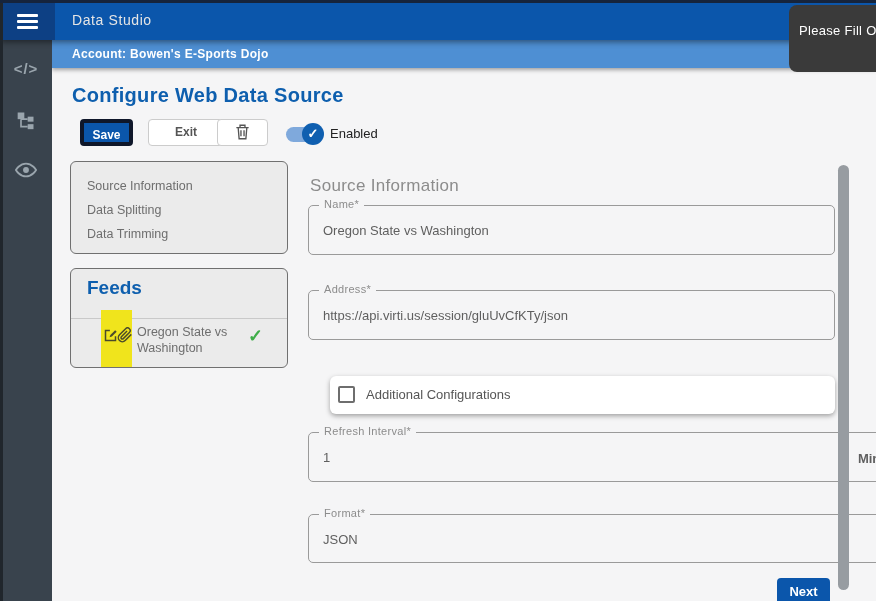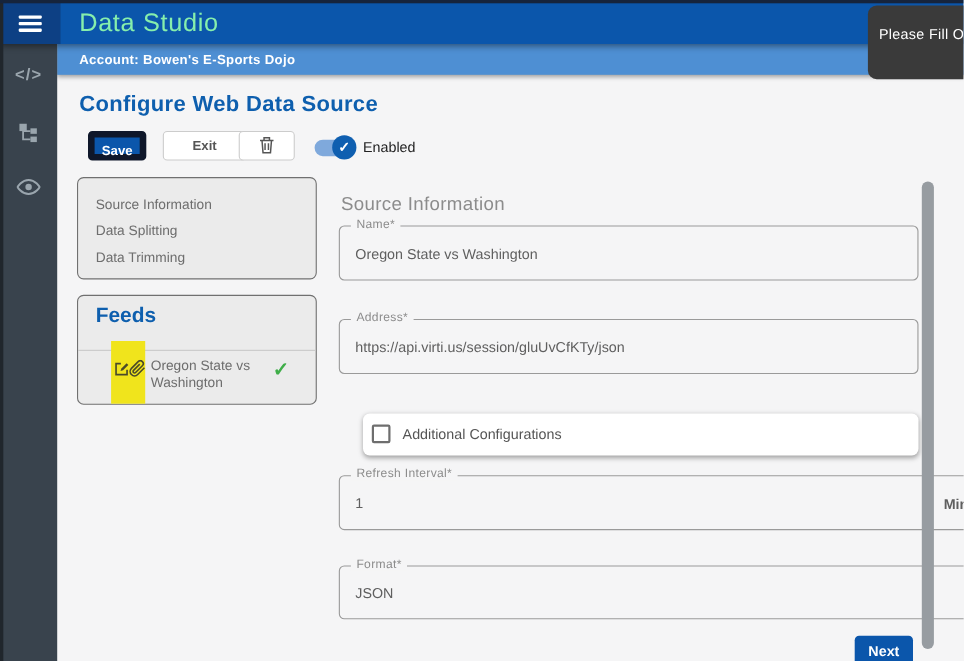--- a/index.html
+++ b/index.html
@@ -8,37 +8,37 @@
   .abs { position:absolute; }
 
   
   .top-edge  { left:0; top:0; width:876px; height:3px; background:#16243c; z-index:30; }
   .left-edge { left:0; top:0; width:3px; height:601px; background:#20262c; z-index:29; }
   .topbar { left:0; top:0; width:876px; height:40px; background:#0b56ab;
             box-shadow:0 2px 6px rgba(0,0,0,.45); z-index:10; }
   .hamburger-block { left:0; top:0; width:55px; height:40px; background:#0d4084; cursor:pointer; }
   .hamburger { left:17px; top:14px; width:21px; }
   .hamburger div { height:2.5px; background:#fff; margin-bottom:3.5px; border-radius:1px; }
-  .app-title { left:72px; top:0; height:40px; line-height:40px; color:#86efac;
-               font-size:23px; letter-spacing:.6px; }
+  .app-title { left:72px; top:0; height:40px; line-height:40px; color:#e5e5e5;
+               font-size:14px; letter-spacing:.6px; }
   .subbar { left:52px; top:40px; width:824px; height:28px; background:#4e8fd3;
             box-shadow:0 2px 4px rgba(0,0,0,.35); z-index:8; }
   .subbar-text { left:20px; top:0; height:28px; line-height:28px; color:#fff;
                  font-size:12px; font-weight:bold; letter-spacing:.3px; }
 
   
   .sidebar { left:0; top:40px; width:52px; height:561px; background:#39434d; z-index:9; }
   .side-icon { left:0; width:52px; text-align:center; color:#9aa5ad; cursor:pointer; }
   .code-glyph { font-size:15px; font-weight:bold; letter-spacing:1px; }
 
   
   .page-title { left:72px; top:84px; font-size:20px; font-weight:bold; color:#0e5fae; letter-spacing:.3px; }
   .btn { height:27px; border-radius:4px; font-size:12px; font-weight:bold; text-align:center;
          line-height:25px; cursor:pointer; }
-  .btn-primary { background:#0b56ab; color:#fff; border:6px solid #0f172a; }
+  .btn-primary { background:#0b56ab; color:#fff; border:4px solid #0f172a; }
   .btn-outline { background:#fff; color:#555; border:1px solid #ccc; }
   .save-btn  { left:80px;  top:119px; width:53px; }
   .exit-btn  { left:148px; top:119px; width:76px;text-align:center; }
   .trash-btn { left:217px; top:119px; width:51px; line-height:23px; }
   .toggle { left:286px; top:127px; width:34px; height:15px; background:#7fa9dc;
             border-radius:8px; cursor:pointer; }
   .toggle-thumb { position:absolute; right:-4px; top:-4px; width:22px; height:22px;
                   border-radius:50%; background:#0f5fb0; color:#fff; font-size:13px;
                   font-weight:bold; text-align:center; line-height:22px; }
   .enabled-label { left:330px; top:126px; font-size:13px; color:#222; }

